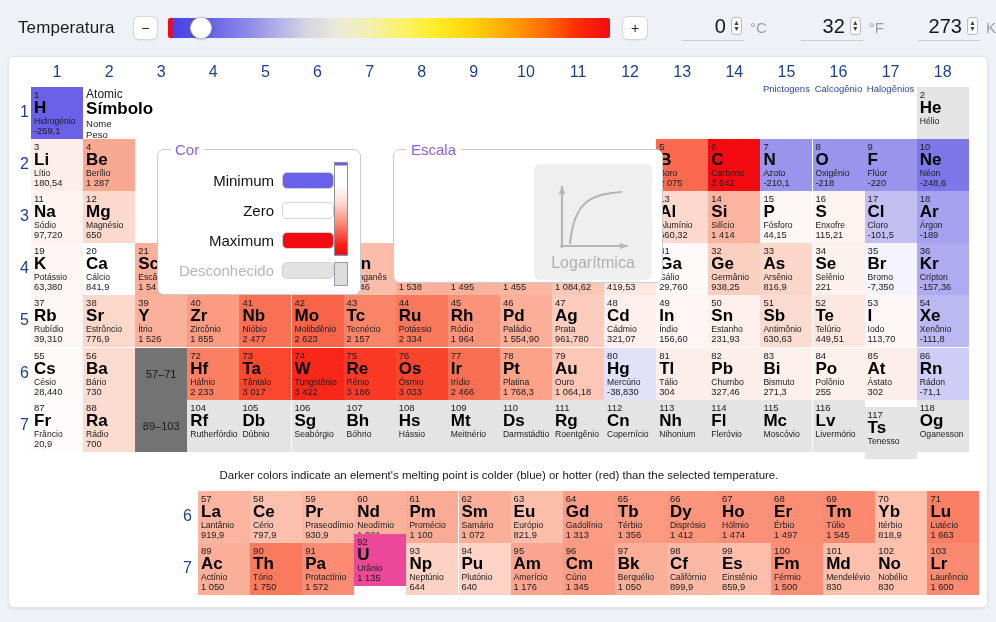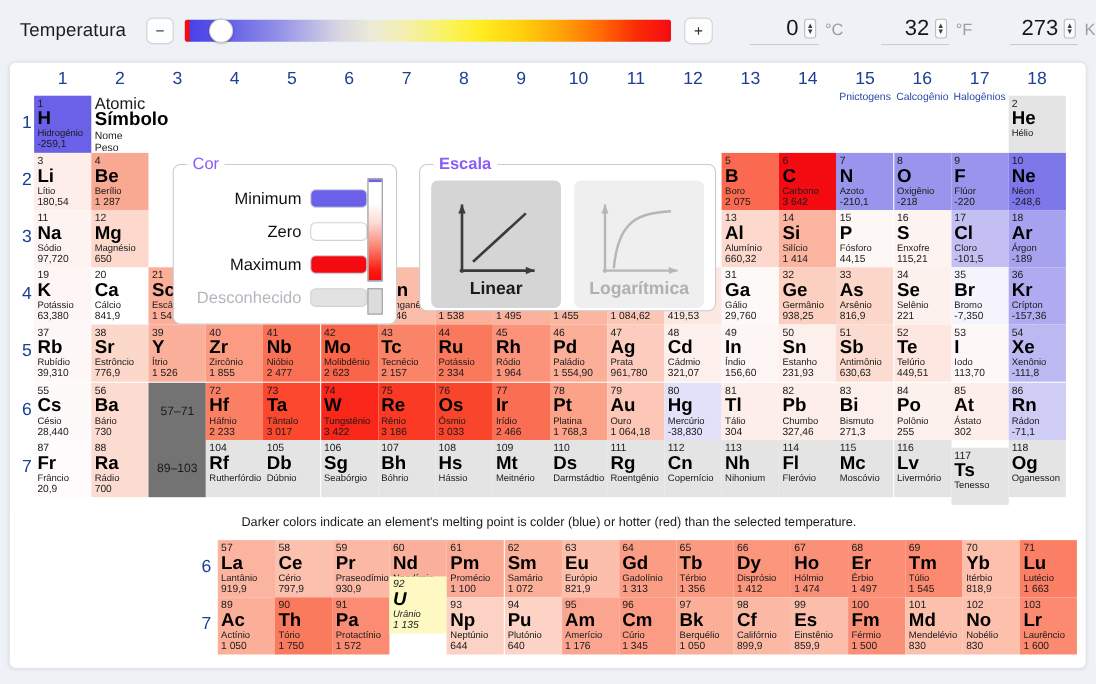--- a/index.html
+++ b/index.html
@@ -106,21 +106,21 @@
     position: absolute; width: 52px; height: 52px;
     display: flex; align-items: center; justify-content: center;
     font-size: 11px; color: #1a1a1a; background: #737373;
   }
 
   
   .legend-cell {
     position: absolute; width: 54px; height: 52px;
     padding: 2px 3px 0 3px; background: #ffffff;
   }
-  .legend-cell .l1 { font-size: 15px; color: #1a1a1a; line-height: 11px; }
+  .legend-cell .l1 { font-size: 12px; color: #1a1a1a; line-height: 11px; }
   .legend-cell .l2 { font-size: 17px; font-weight: bold; color: #000; line-height: 18px; }
   .legend-cell .l3 { font-size: 9.5px; color: #1a1a1a; line-height: 11px; }
   .legend-cell .l4 { font-size: 9.5px; color: #1a1a1a; line-height: 11px; }
 
   
   .panel {
     position: absolute; border: 1px solid #c8ccd2; border-radius: 7px;
     background: #ffffff;
   }
   .panel-title {
@@ -140,21 +140,21 @@
     position: absolute; right: 12px; top: 12px; width: 14px; height: 94px;
     border: 1px solid #8d9096;
     background: linear-gradient(to bottom, #6a61e8 0 2px, #ffffff 3px, #ffffff 22px,
                 #fdd9d4 40px, #fb8a78 60px, #fa2016 82px, #fa0b02 91px, #6a61e8 92px);
   }
   .grad-bar.unknown {
     top: 112px; height: 24px; width: 14px;
     background: #dcdcdc; border: 1px solid #9a9da2;
   }
   
-  #escala-panel { left: 372px; top: 92px; width: 270px; height: 134px; font-weight: bold; }
+  #escala-panel { left: 384px; top: 92px; width: 270px; height: 134px; }
   .scale-btn {
     position: absolute; top: 14px; width: 118px; height: 116px;
     border-radius: 6px; display: flex; flex-direction: column;
     align-items: center; justify-content: flex-end; padding-bottom: 8px;
   }
   .scale-btn.sel { background: #d5d5d5; left: 10px; }
   .scale-btn.unsel { background: #efefef; left: 140px; }
   .scale-label { font-size: 16px; color: #1a1a1a; }
   .scale-label.dim { color: #b0b0b0; }
 
@@ -893,21 +893,21 @@
           <div class="sym">Th</div>
           <div class="nm">Tório</div>
           <div class="mp">1 750</div>
         </div>
         <div class="cell" style="left: 293.2px; top: 486.1px; background: rgb(251, 140, 115);">
           <div class="z">91</div>
           <div class="sym">Pa</div>
           <div class="nm">Protactínio</div>
           <div class="mp">1 572</div>
         </div>
-        <div class="cell" style="left: 345.3px; top: 467px; background: #fef9c3; font-style: italic;">
+        <div class="cell" style="left: 345.3px; top: 477px; background: #ec4899;">
           <div class="z">92</div>
           <div class="sym">U</div>
           <div class="nm">Urânio</div>
           <div class="mp">1 135</div>
         </div>
         <div class="cell" style="left: 397.4px; top: 486.1px; background: rgb(252, 210, 196);">
           <div class="z">93</div>
           <div class="sym">Np</div>
           <div class="nm">Neptúnio</div>
           <div class="mp">644</div>
@@ -996,30 +996,20 @@
         <span class="cor-label">Maximum</span>
         <span class="swatch" id="sw2" style="background: rgb(244, 11, 18);"></span>
       </div>
       <div class="grad-bar"></div>
       <div class="grad-bar unknown"></div>
     </div>
 
     <div class="panel" id="escala-panel">
       <div class="panel-title">Escala</div>
 
-      <div class="scale-btn sel">
-        <svg width="86" height="76" viewBox="0 0 86 76">
-          <line x1="10" y1="68" x2="78" y2="68" stroke="#3b3b3b" stroke-width="2.4"></line>
-          <polygon points="78,68 70,64.6 70,71.4" fill="#3b3b3b"></polygon>
-          <line x1="12" y1="70" x2="12" y2="8" stroke="#3b3b3b" stroke-width="2.4"></line>
-          <polygon points="12,8 8.6,16 15.4,16" fill="#3b3b3b"></polygon>
-          <line x1="22" y1="60" x2="70" y2="16" stroke="#3b3b3b" stroke-width="2.4"></line>
-        </svg>
-        <span class="scale-label">Linear</span>
-      </div>
 
       <div class="scale-btn unsel">
         <svg width="86" height="76" viewBox="0 0 86 76">
           <line x1="10" y1="68" x2="78" y2="68" stroke="#b6b6b6" stroke-width="2.2"></line>
           <polygon points="78,68 70,64.8 70,71.2" fill="#b6b6b6"></polygon>
           <line x1="12" y1="70" x2="12" y2="8" stroke="#b6b6b6" stroke-width="2.2"></line>
           <polygon points="12,8 8.8,16 15.2,16" fill="#b6b6b6"></polygon>
           <path d="M 20 66 C 24 22, 42 16, 72 14" fill="none" stroke="#b6b6b6" stroke-width="2.2"></path>
         </svg>
         <span class="scale-label dim">Logarítmica</span>

